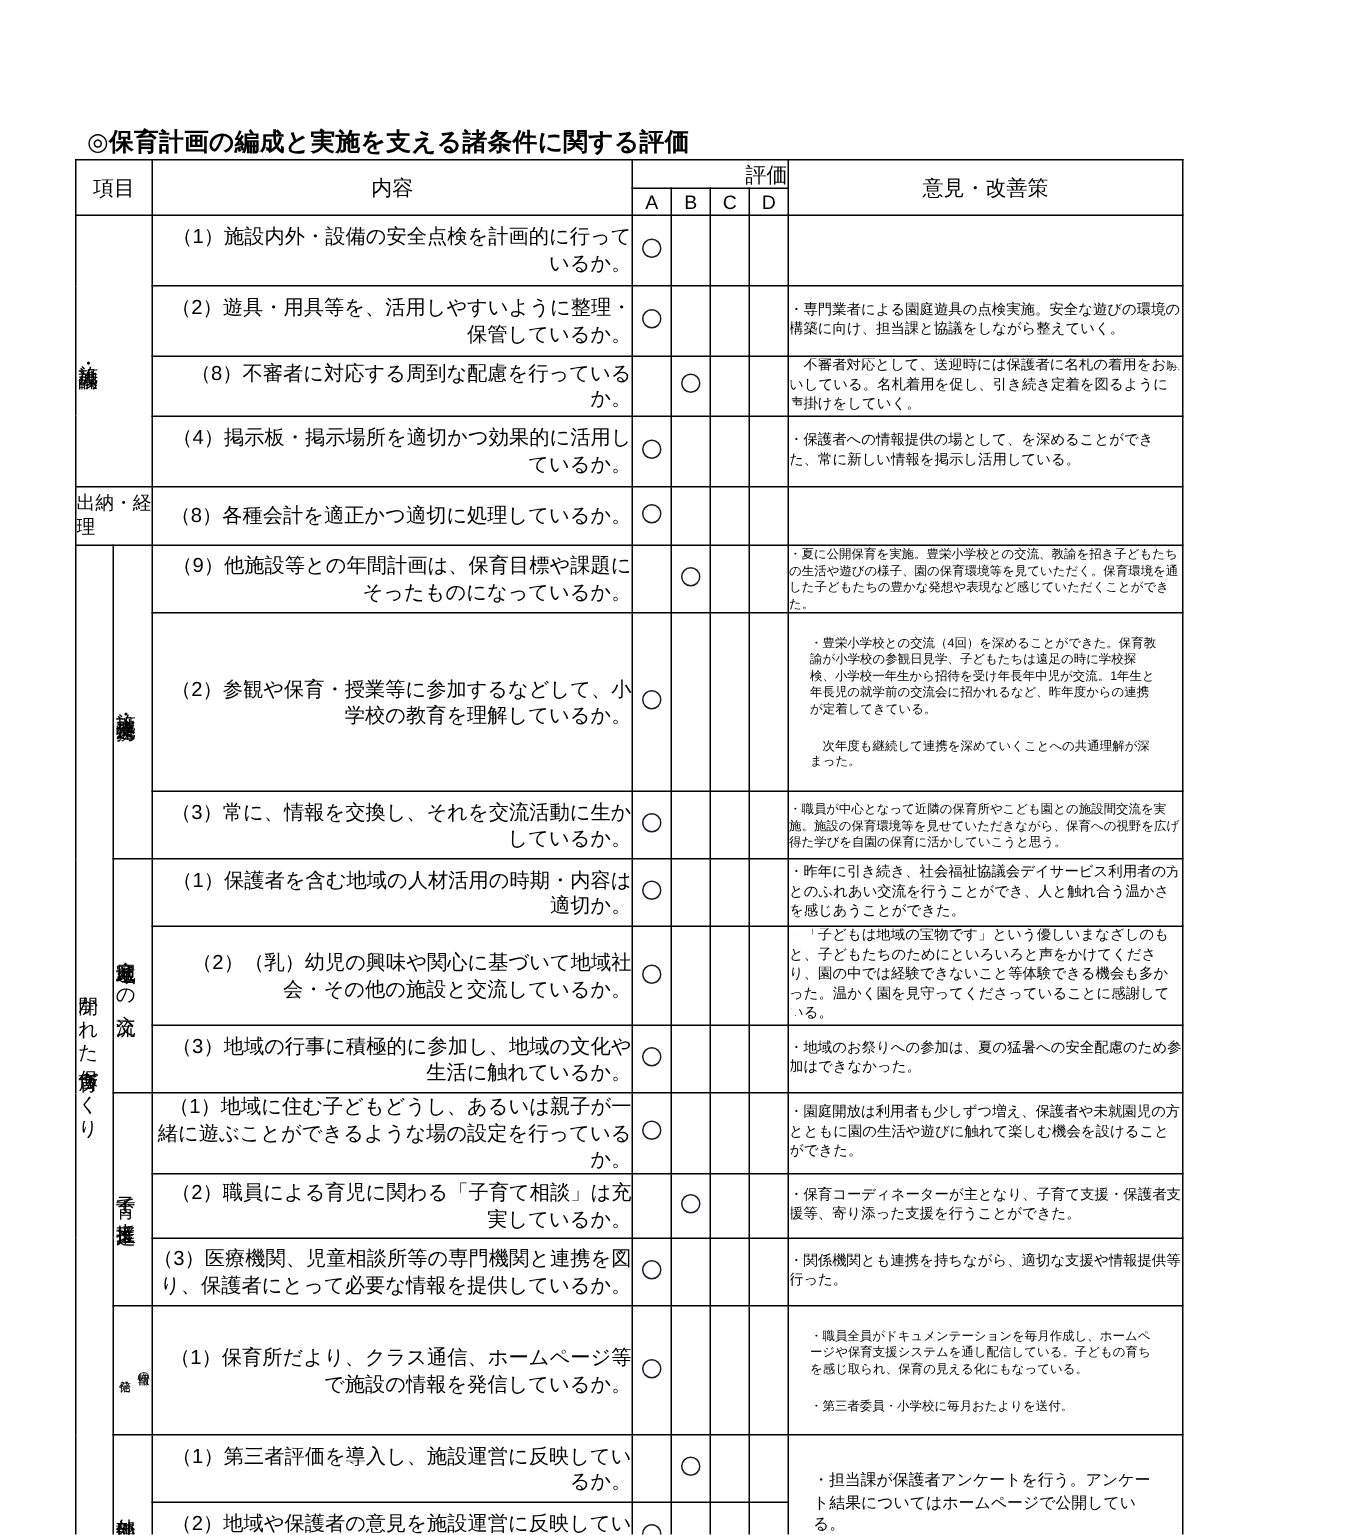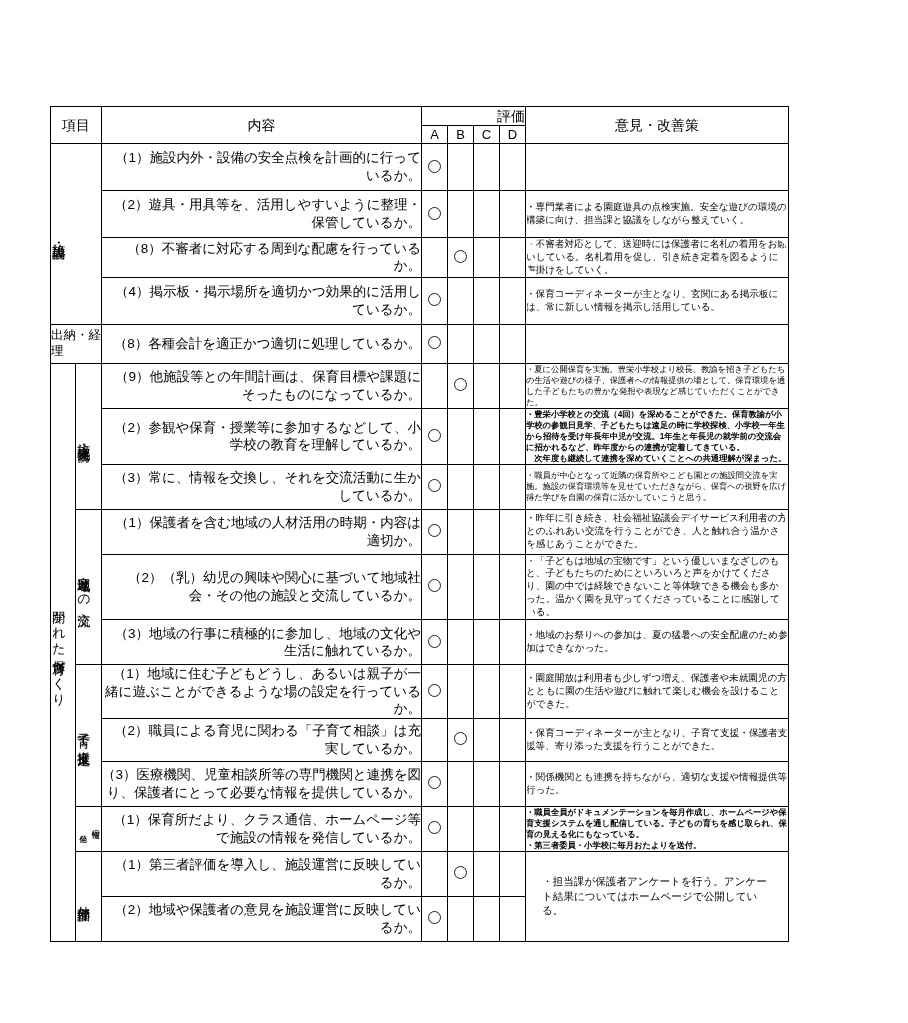--- a/index.html
+++ b/index.html
@@ -149,36 +149,36 @@
     line-height: 1.35;
     border-radius: 16px;
   }
   .comment.big {
     font-size: 10.6px;
     line-height: 1.4;
     vertical-align: middle;
     padding: 2px 16px;
   }
   .comment p {
-    margin: 0;
+    margin: 14px;
     text-indent: 0;
-    font-weight: bold;
   }
   .comment p.indent {
     text-indent: 1em;
   }
   .blank {
     
   }
 </style>
 </head>
 <body>
 
 <div class="page">
 
+  <div class="doc-title">◎保育計画の編成と実施を支える諸条件に関する評価</div>
 
   <table class="eval-table">
     <colgroup>
       <col class="c-cat1">
         <col class="c-cat2">
         <col class="c-content">
       <col class="c-grade">
         <col class="c-grade">
         <col class="c-grade">
         <col class="c-grade">
@@ -225,21 +225,21 @@
         <td class="grade"></td>
         <td class="grade"></td>
         <td class="comment mid">・不審者対応として、送迎時には保護者に名札の着用をお願いしている。名札着用を促し、引き続き定着を図るように声掛けをしていく。</td>
       </tr>
       <tr>
         <td class="content" style="height:46px">（4）掲示板・掲示場所を適切かつ効果的に活用しているか。</td>
         <td class="grade"><span class="mark"></span></td>
         <td class="grade"></td>
         <td class="grade"></td>
         <td class="grade"></td>
-        <td class="comment mid">・保育コーディネーターが主となり、玄関にある掲示板には、常に新しい情報を掲示し活用している。</td>
+        <td class="comment mid">・保護者への情報提供の場として、を深めることができた、常に新しい情報を掲示し活用している。</td>
       </tr>
 
       <tr>
         <td class="vcat horiz" colspan="2">
           <span>出納・経理</span>
         </td>
         <td class="content" style="height:38px">（8）各種会計を適正かつ適切に処理しているか。</td>
         <td class="grade"><span class="mark"></span></td>
         <td class="grade"></td>
         <td class="grade"></td>
@@ -252,21 +252,21 @@
           <span class="vtext">開かれた保育所づくり</span>
         </td>
         <td class="vcat" rowspan="3">
           <span class="vtext">施設交流・連携</span>
         </td>
         <td class="content" style="height:44px">（9）他施設等との年間計画は、保育目標や課題にそったものになっているか。</td>
         <td class="grade"></td>
         <td class="grade"><span class="mark"></span></td>
         <td class="grade"></td>
         <td class="grade"></td>
-        <td class="comment">・夏に公開保育を実施。豊栄小学校より校長、教諭を招き子どもたちの生活や遊びの様子、保護者への情報提供の場として。保育環境を通した子どもたちの豊かな発想や表現など感じていただくことができた。</td>
+        <td class="comment">・夏に公開保育を実施。豊栄小学校との交流、教諭を招き子どもたちの生活や遊びの様子、園の保育環境等を見ていただく。保育環境を通した子どもたちの豊かな発想や表現など感じていただくことができた。</td>
       </tr>
       <tr>
         <td class="content" style="height:44px">（2）参観や保育・授業等に参加するなどして、小学校の教育を理解しているか。</td>
         <td class="grade"><span class="mark"></span></td>
         <td class="grade"></td>
         <td class="grade"></td>
         <td class="grade"></td>
         <td class="comment">
           <p>・豊栄小学校との交流（4回）を深めることができた。保育教諭が小学校の参観日見学、子どもたちは遠足の時に学校探検、小学校一年生から招待を受け年長年中児が交流。1年生と年長児の就学前の交流会に招かれるなど、昨年度からの連携が定着してきている。</p>
           <p class="indent">次年度も継続して連携を深めていくことへの共通理解が深まった。</p>

